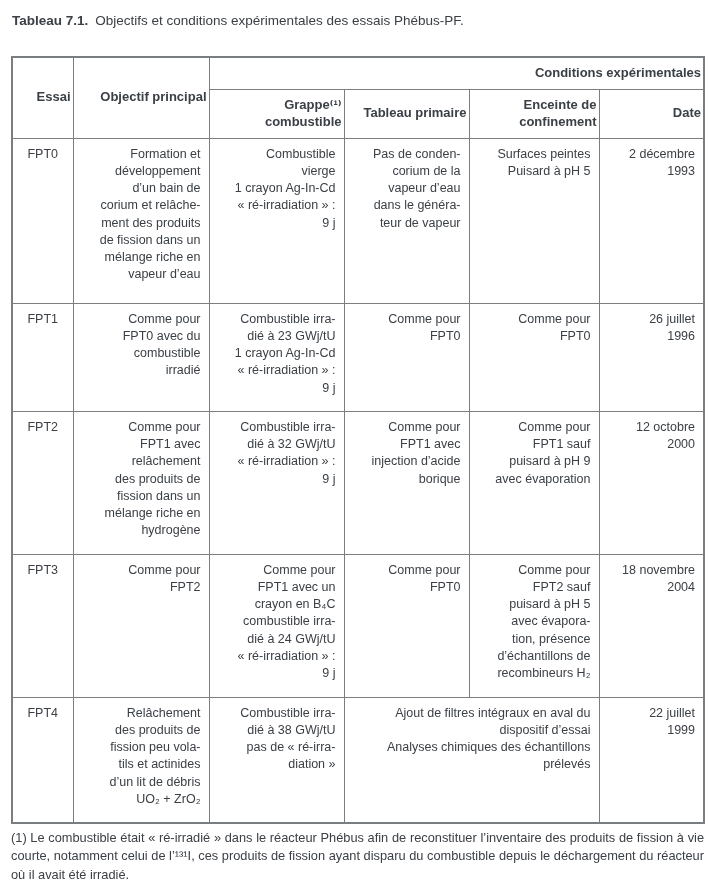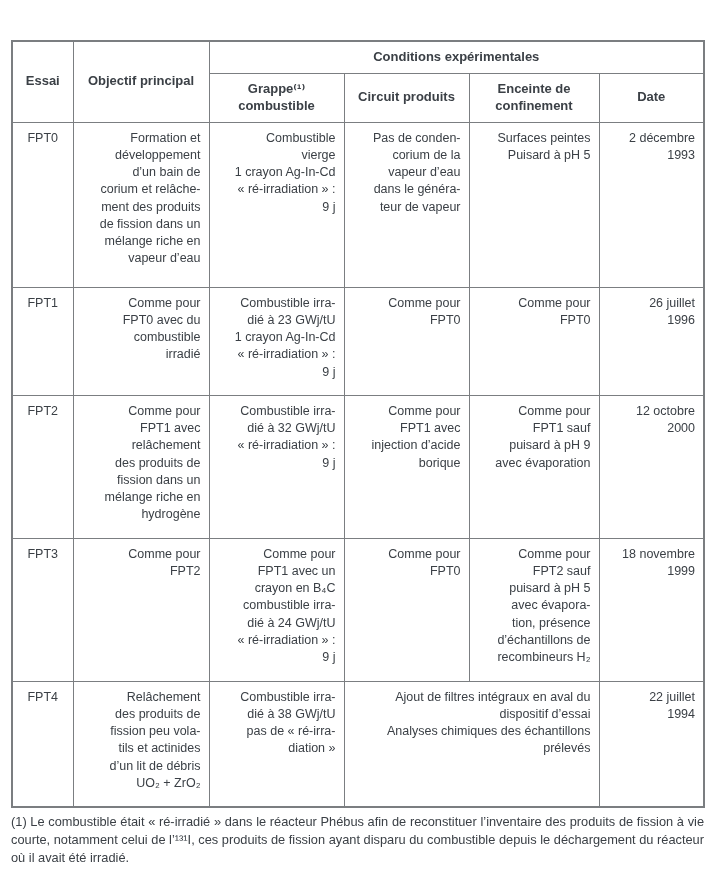--- a/index.html
+++ b/index.html
@@ -33,21 +33,20 @@
     border: 2px solid var(--border);
   }
   th, td {
     border: 1px solid var(--border);
     white-space: pre-line;
     text-align: right;
   }
   thead th {
     font-weight: bold;
     font-size: 13px;
-    text-align: center;
     vertical-align: middle;
     line-height: 1.3;
     padding: 3px 2px;
   }
   thead tr.hrow-group { height: 32px; }
   thead tr.hrow-cols  { height: 49px; margin-left: 46px; }
 
   tbody td {
     font-size: 12.5px;
     line-height: 1.38;
@@ -72,40 +71,43 @@
     font-size: 12.8px;
     line-height: 1.42;
     text-align: justify;
   }
 </style>
 </head>
 <body>
 
 <div class="page">
 
+  <p class="title">
+    <span class="title-label">Tableau 7.1.</span><span>Objectifs et conditions expérimentales des essais Phébus-PF.</span>
+  </p>
 
   <table class="main">
     <colgroup>
       <col style="width:61px">
       <col style="width:136px">
       <col style="width:135px">
       <col style="width:125px">
       <col style="width:130px">
       <col style="width:105px">
     </colgroup>
     <thead>
       <tr class="hrow-group">
         <th rowspan="2">Essai</th>
         <th rowspan="2">Objectif principal</th>
         <th colspan="4">Conditions expérimentales</th>
       </tr>
       <tr class="hrow-cols">
         <th>Grappe⁽¹⁾
 combustible</th>
-        <th>Circuit produits</th>
+        <th>Tableau primaire</th>
         <th>Enceinte de
 confinement</th>
         <th>Date</th>
       </tr>
     </thead>
     <tbody id="table-body">
         <tr>
           <td class="cell-essai">FPT0</td>
           <td>Formation et
 développement
@@ -186,39 +188,39 @@
           <td>Comme pour
 FPT0</td>
           <td>Comme pour
 FPT2 sauf
 puisard à pH 5
 avec évapora-
 tion, présence
 d’échantillons de
 recombineurs H₂</td>
           <td>18 novembre
-1999</td>
+2004</td>
         </tr>
         <tr>
           <td class="cell-essai">FPT4</td>
           <td>Relâchement
 des produits de
 fission peu vola-
 tils et actinides
 d’un lit de débris
 UO₂ + ZrO₂</td>
           <td>Combustible irra-
 dié à 38 GWj/tU
 pas de « ré-irra-
 diation »</td>
           <td colspan="2">Ajout de filtres intégraux en aval du
 dispositif d’essai
 Analyses chimiques des échantillons
 prélevés</td>
           <td>22 juillet
-1994</td>
+1999</td>
         </tr>
       </tbody>
   </table>
 
   <p class="footnote">(1) Le combustible était « ré-irradié » dans le réacteur Phébus afin de reconstituer l’inventaire des produits de fission à vie courte, notamment celui de l’¹³¹I, ces produits de fission ayant disparu du combustible depuis le déchargement du réacteur où il avait été irradié.</p>
 
 </div>
 
 </body></html>

